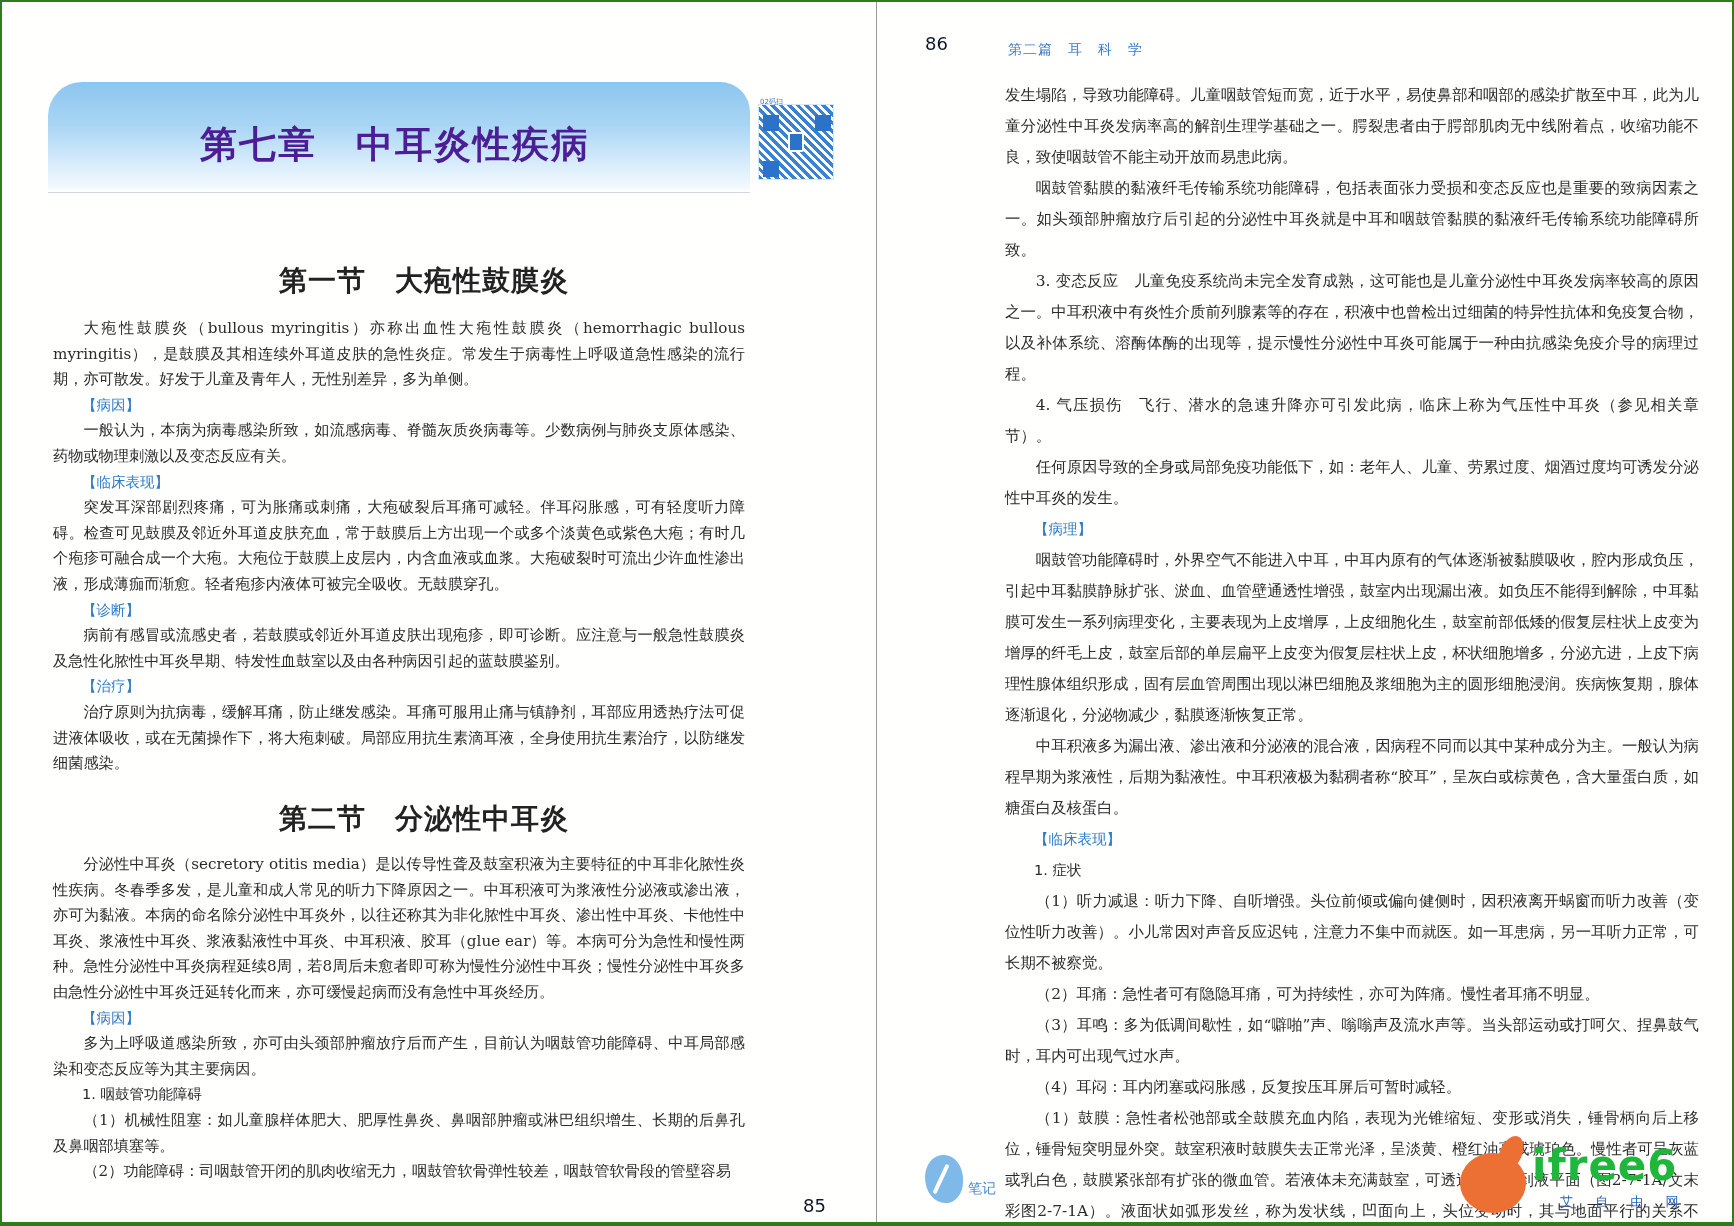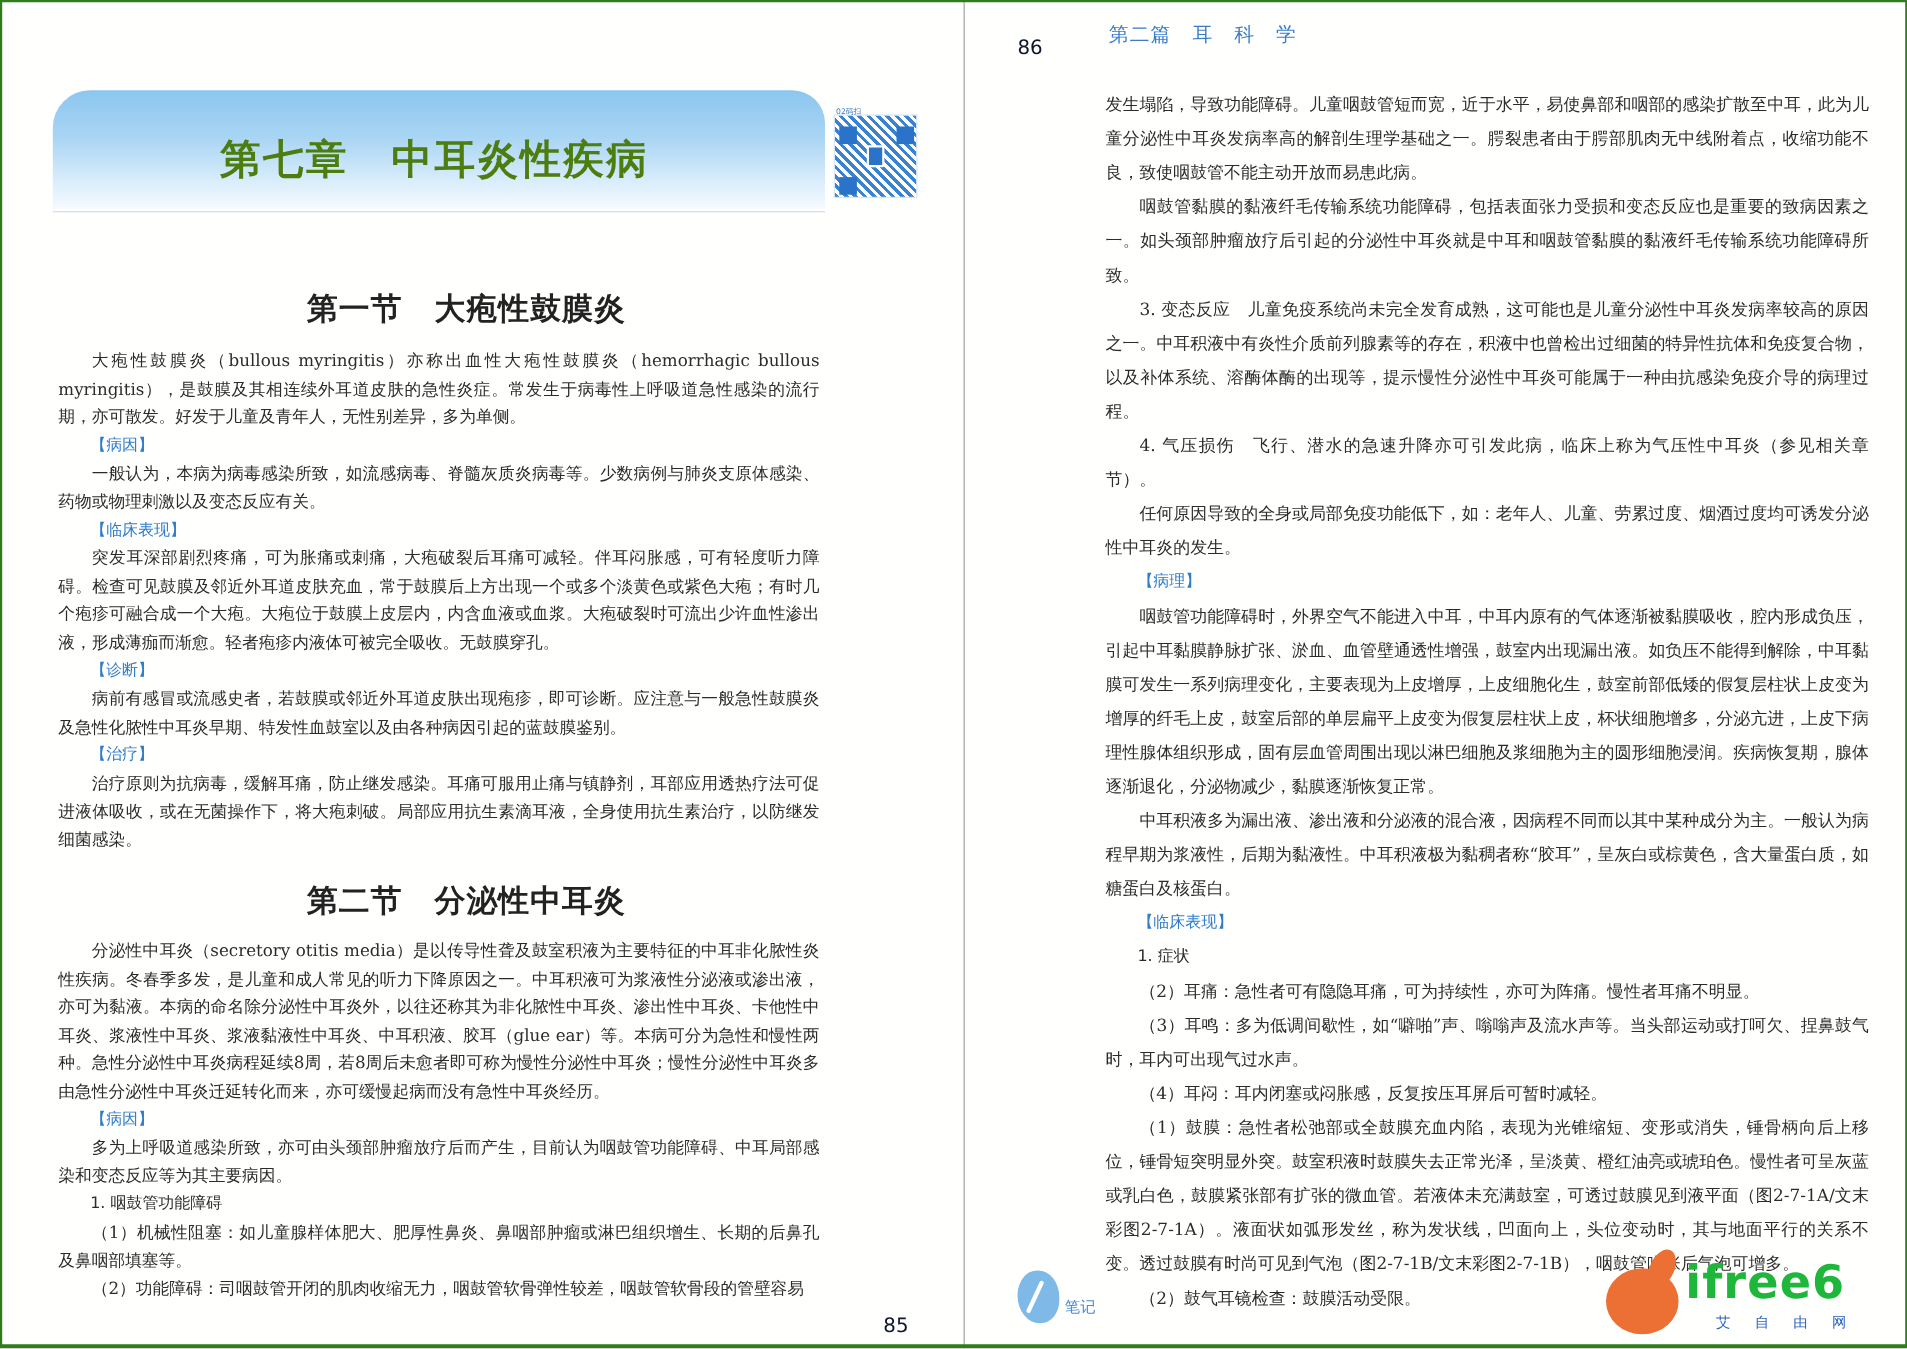--- a/index.html
+++ b/index.html
@@ -20,21 +20,21 @@
 
   
   .banner {
     position: absolute; left: 48px; top: 82px; width: 702px; height: 108px;
     border-radius: 34px 30px 0 0;
     background: linear-gradient(180deg, #8cc6ef 0%, #a9d5f4 40%, #d7ecfb 75%, #f6fbff 100%);
   }
   .banner-title {
     position: absolute; left: 200px; top: 120px;
     font-family: Liberation Serif, serif;
-    font-weight: bold; font-size: 37px; letter-spacing: 2px; color: #4d7c0f;
+    font-weight: bold; font-size: 37px; letter-spacing: 2px; color: #4c1d95;
     white-space: pre;
   }
   .banner-rule { position: absolute; left: 48px; top: 192px; width: 702px; height: 1px; background: #cfd8df; }
   .qr {
     position: absolute; left: 758px; top: 104px; width: 76px; height: 76px;
     background:
       linear-gradient(#2a73c8,#2a73c8) 4px 10px/16px 16px no-repeat,
       linear-gradient(#2a73c8,#2a73c8) 56px 10px/16px 16px no-repeat,
       linear-gradient(#2a73c8,#2a73c8) 4px 56px/16px 16px no-repeat,
       repeating-linear-gradient(45deg, #3b82d0 0 3px, #ffffff 3px 6px),
@@ -59,23 +59,23 @@
   .col-right { left: 1005px; top: 80px; width: 694px; font-size: 15.4px; line-height: 31px; }
   .p { text-indent: 2em; }
   .lbl { color: #2f7cc9; padding-left: 2em; font-family: "DejaVu Sans", "Liberation Sans", sans-serif; font-size: 14.5px; }
   .sub { padding-left: 2em; font-family: "DejaVu Sans", "Liberation Sans", sans-serif; font-size: 14.5px; }
 
   .page-num {
     position: absolute; font-family: "DejaVu Sans", "Liberation Sans", sans-serif;
     color: #0f172a; font-size: 18px;
   }
   .running-head {
-    position: absolute; left: 1008px; top: 19px;
+    position: absolute; left: 1008px; top: 41px;
     font-family: "DejaVu Sans", "Liberation Sans", sans-serif;
-    color: #3a7cc8; font-size: 18px; white-space: pre; letter-spacing: 1px;
+    color: #3a7cc8; font-size: 14px; white-space: pre; letter-spacing: 1px;
   }
 
   .note-logo { position: absolute; left: 925px; top: 1155px; width: 38px; height: 48px; border-radius: 48% 52% 45% 55%; background: #7eb9e8; }
   .note-logo::after { content: ""; position: absolute; left: 14px; top: 8px; width: 4px; height: 32px; border-radius: 3px; background: #fff; transform: rotate(25deg); }
   .note-text { position: absolute; left: 968px; top: 1180px; font-size: 14px; color: #4a8bd0; font-family: "DejaVu Sans", sans-serif; }
 
   .watermark { position: absolute; left: 1460px; top: 1135px; width: 250px; height: 86px; z-index: 4; }
   .wm-bunny { position: absolute; left: 0; top: 18px; width: 66px; height: 60px; border-radius: 50%; background: #ec6f33; }
   .wm-ear { position: absolute; left: 40px; top: 0; width: 22px; height: 36px; border-radius: 50%; background: #ec6f33; transform: rotate(25deg); }
   .wm-text { position: absolute; left: 72px; top: 6px; font-family: "DejaVu Sans", sans-serif; font-weight: bold; font-size: 42px; color: #1fb63c; letter-spacing: 1px; }
@@ -132,20 +132,21 @@
     <div>发生塌陷，导致功能障碍。儿童咽鼓管短而宽，近于水平，易使鼻部和咽部的感染扩散至中耳，此为儿童分泌性中耳炎发病率高的解剖生理学基础之一。腭裂患者由于腭部肌肉无中线附着点，收缩功能不良，致使咽鼓管不能主动开放而易患此病。</div>
     <div class="p">咽鼓管黏膜的黏液纤毛传输系统功能障碍，包括表面张力受损和变态反应也是重要的致病因素之一。如头颈部肿瘤放疗后引起的分泌性中耳炎就是中耳和咽鼓管黏膜的黏液纤毛传输系统功能障碍所致。</div>
     <div class="p">3. 变态反应　儿童免疫系统尚未完全发育成熟，这可能也是儿童分泌性中耳炎发病率较高的原因之一。中耳积液中有炎性介质前列腺素等的存在，积液中也曾检出过细菌的特异性抗体和免疫复合物，以及补体系统、溶酶体酶的出现等，提示慢性分泌性中耳炎可能属于一种由抗感染免疫介导的病理过程。</div>
     <div class="p">4. 气压损伤　飞行、潜水的急速升降亦可引发此病，临床上称为气压性中耳炎（参见相关章节）。</div>
     <div class="p">任何原因导致的全身或局部免疫功能低下，如：老年人、儿童、劳累过度、烟酒过度均可诱发分泌性中耳炎的发生。</div>
     <div class="lbl">【病理】</div>
     <div class="p">咽鼓管功能障碍时，外界空气不能进入中耳，中耳内原有的气体逐渐被黏膜吸收，腔内形成负压，引起中耳黏膜静脉扩张、淤血、血管壁通透性增强，鼓室内出现漏出液。如负压不能得到解除，中耳黏膜可发生一系列病理变化，主要表现为上皮增厚，上皮细胞化生，鼓室前部低矮的假复层柱状上皮变为增厚的纤毛上皮，鼓室后部的单层扁平上皮变为假复层柱状上皮，杯状细胞增多，分泌亢进，上皮下病理性腺体组织形成，固有层血管周围出现以淋巴细胞及浆细胞为主的圆形细胞浸润。疾病恢复期，腺体逐渐退化，分泌物减少，黏膜逐渐恢复正常。</div>
     <div class="p">中耳积液多为漏出液、渗出液和分泌液的混合液，因病程不同而以其中某种成分为主。一般认为病程早期为浆液性，后期为黏液性。中耳积液极为黏稠者称“胶耳”，呈灰白或棕黄色，含大量蛋白质，如糖蛋白及核蛋白。</div>
     <div class="lbl">【临床表现】</div>
     <div class="sub">1. 症状</div>
+    <div class="p">（1）听力减退：听力下降、自听增强。头位前倾或偏向健侧时，因积液离开蜗窗而听力改善（变位性听力改善）。小儿常因对声音反应迟钝，注意力不集中而就医。如一耳患病，另一耳听力正常，可长期不被察觉。</div>
     <div class="p">（2）耳痛：急性者可有隐隐耳痛，可为持续性，亦可为阵痛。慢性者耳痛不明显。</div>
     <div class="p">（3）耳鸣：多为低调间歇性，如“噼啪”声、嗡嗡声及流水声等。当头部运动或打呵欠、捏鼻鼓气时，耳内可出现气过水声。</div>
     <div class="p">（4）耳闷：耳内闭塞或闷胀感，反复按压耳屏后可暂时减轻。</div>
     <div class="p">（1）鼓膜：急性者松弛部或全鼓膜充血内陷，表现为光锥缩短、变形或消失，锤骨柄向后上移位，锤骨短突明显外突。鼓室积液时鼓膜失去正常光泽，呈淡黄、橙红油亮或琥珀色。慢性者可呈灰蓝或乳白色，鼓膜紧张部有扩张的微血管。若液体未充满鼓室，可透过鼓膜见到液平面（图2-7-1A/文末彩图2-7-1A）。液面状如弧形发丝，称为发状线，凹面向上，头位变动时，其与地面平行的关系不变。透过鼓膜有时尚可见到气泡（图2-7-1B/文末彩图2-7-1B），咽鼓管吹张后气泡可增多。</div>
     <div class="p">（2）鼓气耳镜检查：鼓膜活动受限。</div>
   </div>
 </div>
 
 <div class="note-logo"></div>
 <div class="note-text">笔记</div>

